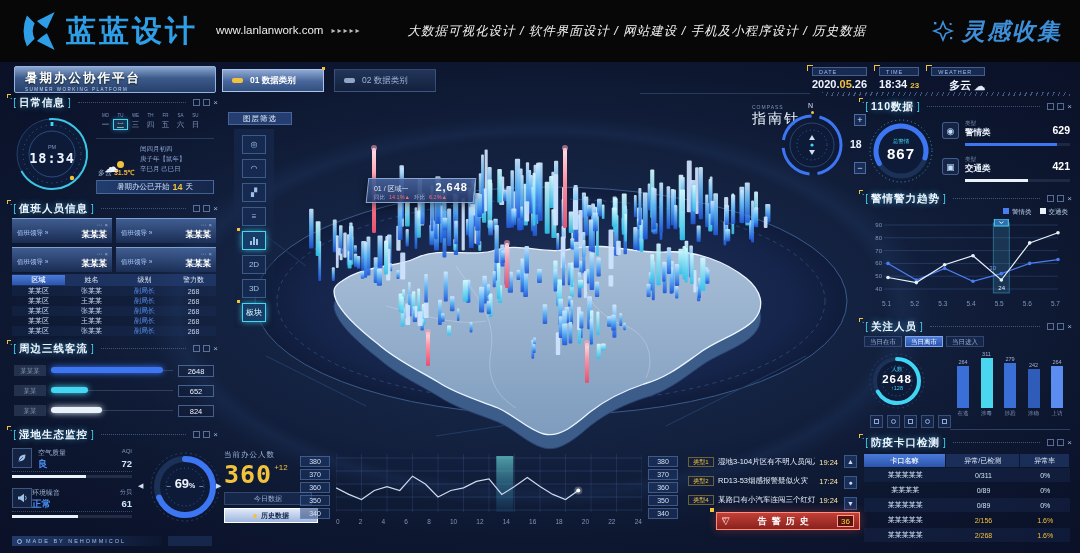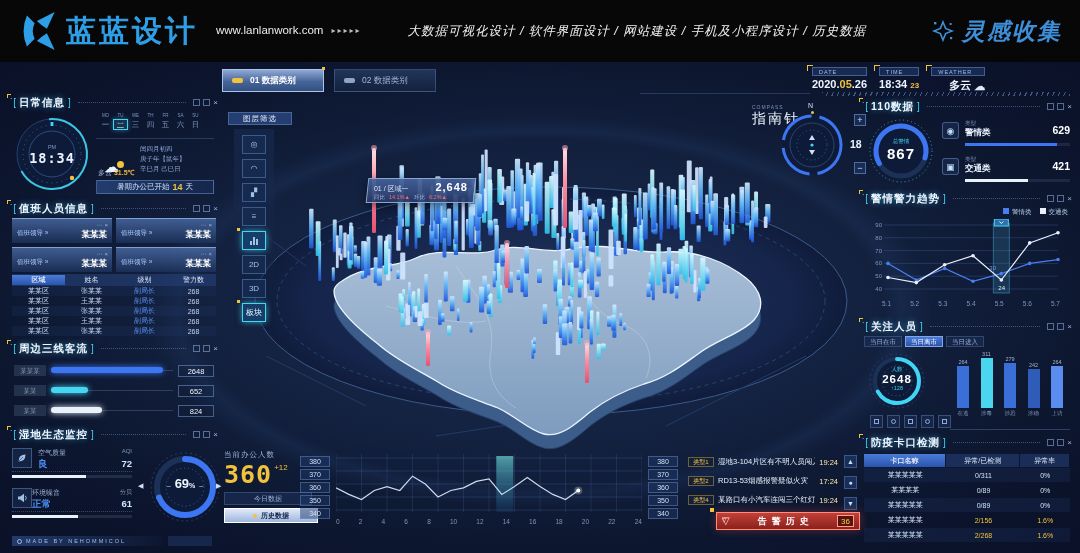--- a/index.html
+++ b/index.html
@@ -211,20 +211,24 @@
       <rect x="3" y="3" width="2.4" height="2.4" fill="#3e8fd8"></rect>
       <rect x="18.6" y="4" width="2" height="2" fill="#3e8fd8"></rect>
       <rect x="19" y="18" width="2.2" height="2.2" fill="#3e8fd8"></rect>
     </svg>
     <span>灵感收集</span>
   </div>
 </div>
 
 <div id="dash" class="p">
 
+  <div id="title-plate" class="p">
+    <div class="t">暑期办公协作平台</div>
+    <div class="s">SUMMER WORKING PLATFORM</div>
+  </div>
   <div id="tabs" class="p">
       <div class="tab active">
         <span class="pill"></span>
         <span>01 数据类别</span>
       </div>
       <div class="tab">
         <span class="pill"></span>
         <span>02 数据类别</span>
       </div>
     </div>

